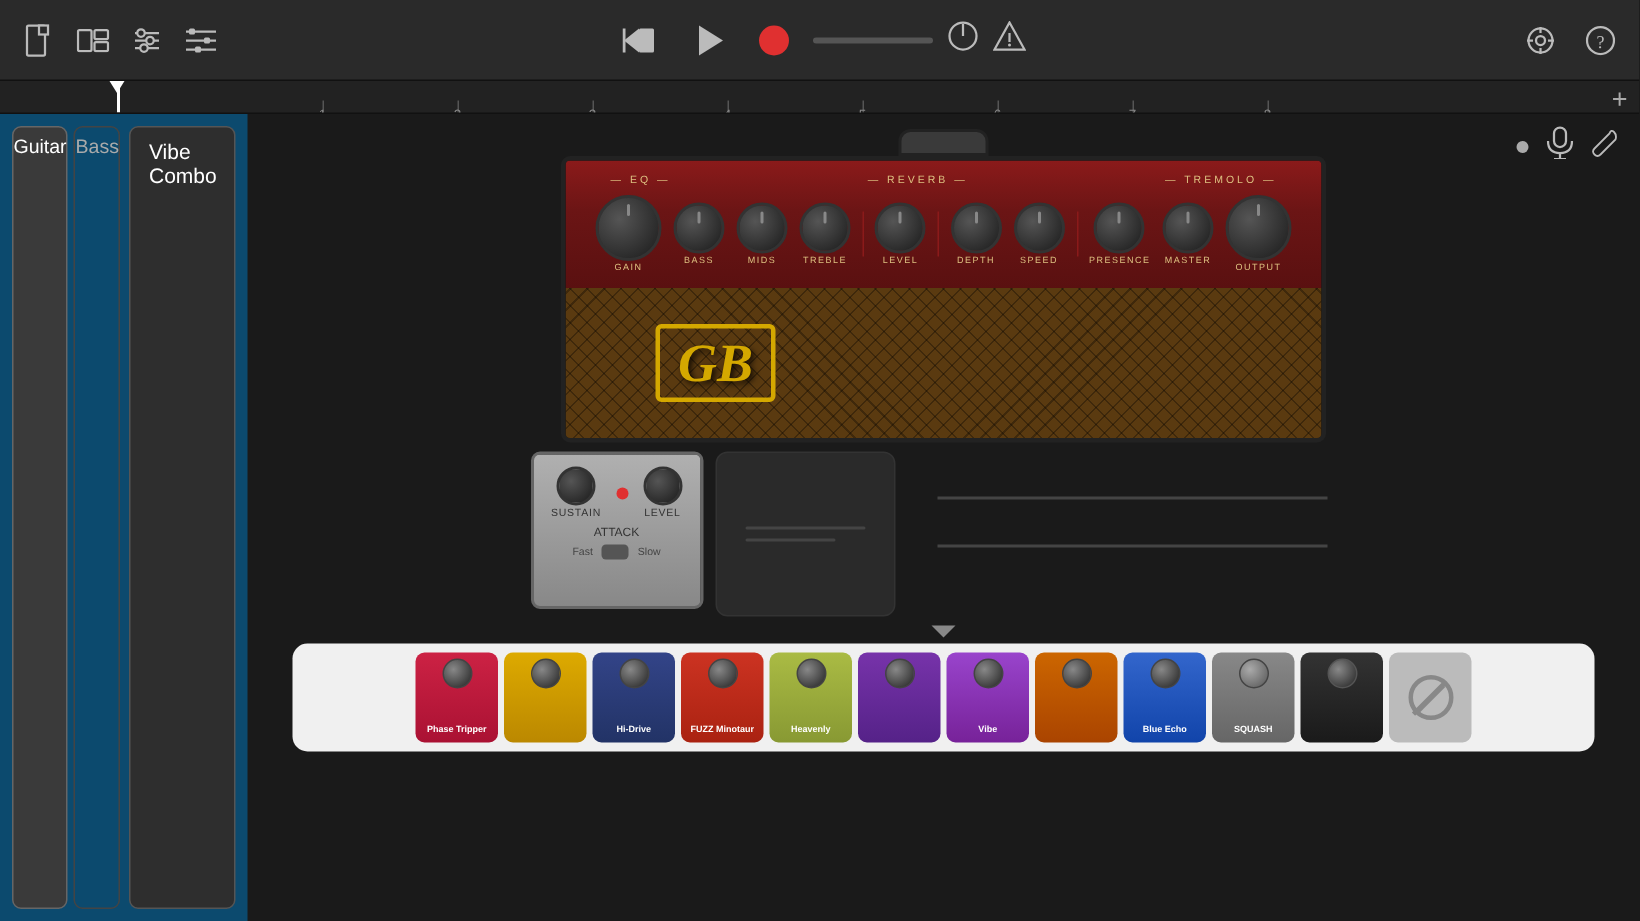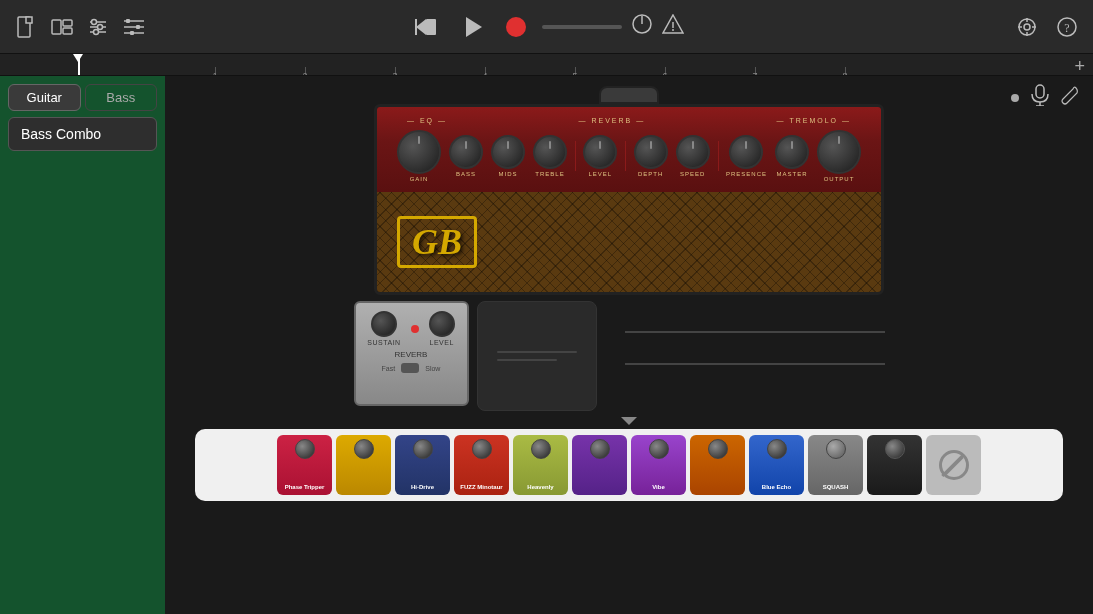--- a/index.html
+++ b/index.html
@@ -148,24 +148,24 @@
 
     
     .main-area {
       display: flex;
       height: calc(614px - 54px - 22px);
     }
 
     
     .sidebar {
       width: 165px;
-      background: #14532d;
+      background: #0c4a6e;
       padding: 8px;
       display: flex;
-      flex-direction: column;
+      flex-direction: row;
       gap: 6px;
       flex-shrink: 0;
     }
     .tab-row {
       display: flex;
       gap: 4px;
     }
     .tab-btn {
       flex: 1;
       padding: 5px 0;
@@ -334,20 +334,21 @@
     .amp-logo {
       font-size: 36px;
       font-style: italic;
       font-weight: bold;
       color: #d4a800;
       font-family: Georgia, serif;
       text-shadow: 2px 2px 4px rgba(0,0,0,0.8);
       border: 3px solid #d4a800;
       padding: 2px 12px;
       border-radius: 4px;
+      margin-left: 40px;
     }
 
     .pedal-slot {
       width: 120px;
       height: 110px;
       background: #2a2a2a;
       border-radius: 8px;
       display: flex;
       align-items: center;
       justify-content: center;
@@ -650,21 +651,21 @@
   <div class="ruler-add">+</div>
 </div>
 
 <div class="main-area">
 
   <div class="sidebar">
     <div class="tab-row">
       <div class="tab-btn active">Guitar</div>
       <div class="tab-btn inactive">Bass</div>
     </div>
-    <div class="preset-btn">Bass Combo</div>
+    <div class="preset-btn">Vibe Combo</div>
   </div>
 
   <div class="content">
 
     <div class="content-top-icons">
       <div class="dot-indicator"></div>
       <div style="font-size:18px; color:#bbb; cursor:pointer;">
         <svg width="18" height="22" viewBox="0 0 18 22" fill="none">
           <rect x="5" y="1" width="8" height="13" rx="4" stroke="#bbb" stroke-width="1.5" fill="none"></rect>
           <path d="M1 10 Q1 18 9 18 Q17 18 17 10" stroke="#bbb" stroke-width="1.5" fill="none"></path>
@@ -755,21 +756,21 @@
           <div class="pedal-knob">
             <div class="pedal-knob-circle"></div>
             <div class="pedal-knob-label">SUSTAIN</div>
           </div>
           <div class="pedal-led"></div>
           <div class="pedal-knob">
             <div class="pedal-knob-circle"></div>
             <div class="pedal-knob-label">LEVEL</div>
           </div>
         </div>
-        <div style="font-size:8px; color:#333; text-align:center;">REVERB</div>
+        <div style="font-size:8px; color:#333; text-align:center;">ATTACK</div>
         <div style="display:flex; gap:6px; align-items:center;">
           <span style="font-size:7px; color:#444;">Fast</span>
           <div class="pedal-switch"></div>
           <span style="font-size:7px; color:#444;">Slow</span>
         </div>
       </div>
 
 
       <div class="pedal-slot">
         <div class="empty-slot-lines">

